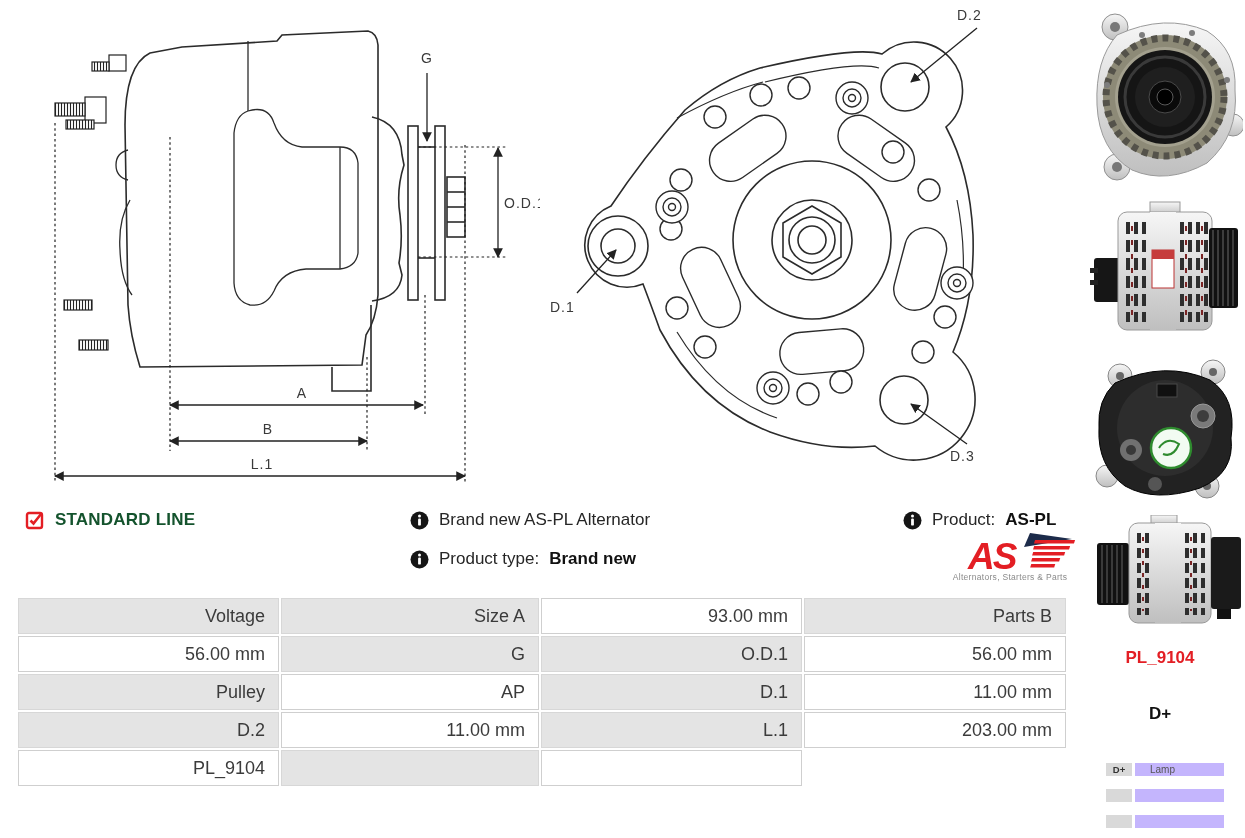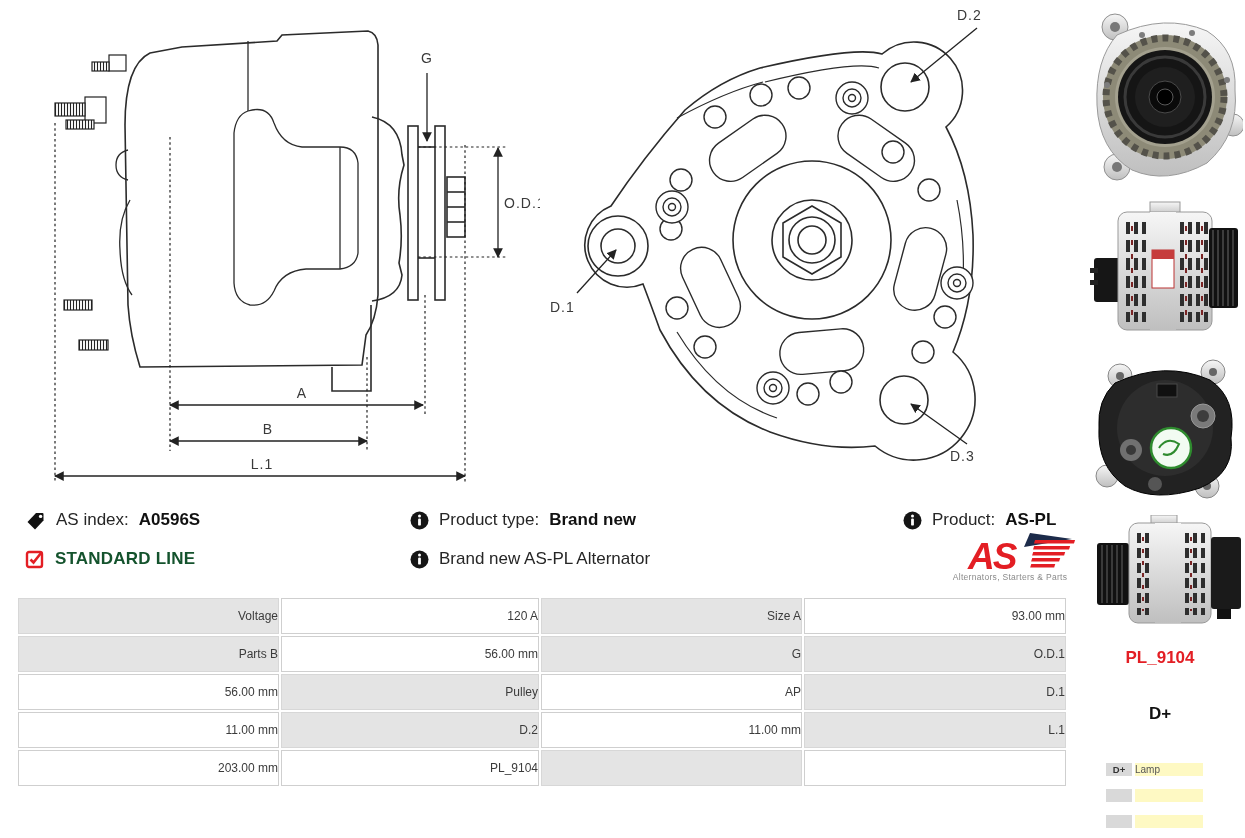--- a/index.html
+++ b/index.html
@@ -15,34 +15,34 @@
   .info-row .b{font-weight:700;color:#111;}
   .std-line{color:#14532d;font-weight:700;letter-spacing:.2px;}
   .ic{flex:0 0 auto;display:inline-flex;}
   
   .spec{
     position:absolute;left:18px;top:598px;width:1046px;
     display:grid;grid-template-columns:261px 258px 261px 262px;
     grid-auto-rows:36px;gap:2px;
   }
   .spec .cell{display:flex;align-items:center;justify-content:flex-end;
-    font-size:12px;color:#3b3b3b;box-sizing:border-box;}
+    padding-right:13px;font-size:18px;color:#3b3b3b;box-sizing:border-box;}
   .spec .lbl{background:#e4e4e4;border:1px solid #d7d7d7;}
   .spec .val{background:#ffffff;border:1px solid #cfcfcf;}
   
   .plug-code{position:absolute;left:1095px;top:648px;width:130px;text-align:center;
     font-size:17px;font-weight:700;color:#e31e24;}
   .terminal{position:absolute;left:1095px;top:704px;width:130px;text-align:center;
     font-size:17px;font-weight:700;color:#111;}
   .pin-table{position:absolute;left:1106px;top:763px;}
   .pin-row{display:flex;gap:3px;margin-bottom:13px;}
   .pin-c1{width:26px;height:13px;background:#d9d9d9;font-size:9.5px;font-weight:700;color:#333;
     display:flex;align-items:center;justify-content:center;}
-  .pin-c2{width:68px;height:13px;background:#fef9c3;font-size:10px;color:#555;
-    display:flex;align-items:center;padding-left:0;box-sizing:border-box;}
+  .pin-c2{width:89px;height:13px;background:#c4b5fd;font-size:10px;color:#555;
+    display:flex;align-items:center;padding-left:15px;box-sizing:border-box;}
   
   .logo-tag{font-size:8.5px;fill:#8a8a8a;letter-spacing:.3px;}
 </style>
 </head>
 <body>
 
 <div class="abs" style="left:30px;top:5px;width:510px;height:488px;">
 <svg width="510" height="488" viewBox="0 0 510 488" fill="none">
   <defs>
     <pattern id="hatch" width="3" height="10" patternUnits="userSpaceOnUse">
@@ -305,60 +305,50 @@
   </g>
   <rect x="62" y="8" width="26" height="100" fill="url(#pg1)"></rect>
   <rect x="118" y="22" width="30" height="72" rx="3" fill="#1a1a1a"></rect>
   <rect x="124" y="94" width="14" height="10" fill="#111"></rect>
 </svg>
 </div>
 
 <div class="abs" style="left:25px;top:508px;width:380px;">
   <div class="info-row">
     <span class="ic">
-      <svg width="21" height="21" viewBox="0 0 21 21">
-          <path d="M2.5,12 L11,3 h6.5 a1,1 0 0 1 1,1 V10.5 L10,19.5 Z" fill="#111"></path>
-          <circle cx="15.6" cy="6.4" r="1.7" fill="#fff"></circle>
-        </svg>
-    </span>
-    <span>AS index:</span>
-    <span class="b">A0596S</span>
-  </div>
-  <div class="info-row">
-    <span class="ic">
       <svg width="20" height="20" viewBox="0 0 20 20">
           <rect x="2" y="3" width="15" height="15" rx="2" fill="none" stroke="#e31e24" stroke-width="2.4"></rect>
           <polyline points="5.5,10.5 8.5,13.5 16,4" fill="none" stroke="#e31e24" stroke-width="2.6"></polyline>
         </svg>
     </span>
     <span class="std-line">STANDARD LINE</span>
   </div>
 </div>
 
 <div class="abs" style="left:410px;top:508px;width:420px;">
+  <div class="info-row">
+    <span class="ic">
+      <svg width="19" height="19" viewBox="0 0 19 19">
+          <circle cx="9.5" cy="9.5" r="9" fill="#151515"></circle>
+          <circle cx="9.5" cy="5" r="1.5" fill="#fff"></circle>
+          <rect x="8.1" y="7.4" width="2.8" height="7.2" rx="1.2" fill="#fff"></rect>
+        </svg>
+    </span>
+    <span>Brand new AS-PL Alternator</span>
+  </div>
   <div class="info-row">
     <span class="ic">
       <svg width="19" height="19" viewBox="0 0 19 19">
           <circle cx="9.5" cy="9.5" r="9" fill="#151515"></circle>
           <circle cx="9.5" cy="5" r="1.5" fill="#fff"></circle>
           <rect x="8.1" y="7.4" width="2.8" height="7.2" rx="1.2" fill="#fff"></rect>
         </svg>
     </span>
     <span>Product type:</span>
     <span class="b">Brand new</span>
-  </div>
-  <div class="info-row">
-    <span class="ic">
-      <svg width="19" height="19" viewBox="0 0 19 19">
-          <circle cx="9.5" cy="9.5" r="9" fill="#151515"></circle>
-          <circle cx="9.5" cy="5" r="1.5" fill="#fff"></circle>
-          <rect x="8.1" y="7.4" width="2.8" height="7.2" rx="1.2" fill="#fff"></rect>
-        </svg>
-    </span>
-    <span>Brand new AS-PL Alternator</span>
   </div>
 </div>
 
 <div class="abs" style="left:903px;top:508px;width:200px;">
   <div class="info-row">
     <span class="ic">
       <svg width="19" height="19" viewBox="0 0 19 19">
           <circle cx="9.5" cy="9.5" r="9" fill="#151515"></circle>
           <circle cx="9.5" cy="5" r="1.5" fill="#fff"></circle>
           <rect x="8.1" y="7.4" width="2.8" height="7.2" rx="1.2" fill="#fff"></rect>
@@ -379,21 +369,20 @@
     <rect x="103" y="27" width="28" height="3.4"></rect>
     <rect x="104" y="33" width="24" height="3.4"></rect>
   </g>
   <text x="30" y="38" font-family="Liberation Sans, sans-serif" font-size="37" font-weight="700" font-style="italic" fill="#e31e24" letter-spacing="-2">AS</text>
   <text x="72" y="49" text-anchor="middle" class="logo-tag">Alternators, Starters &amp; Parts</text>
 </svg>
 </div>
 
 <div class="spec">
   <div class="cell lbl">Voltage</div>
-  <div class="cell val">120 A</div>
 
   <div class="cell lbl">Size A</div>
   <div class="cell val">93.00 mm</div>
   <div class="cell lbl">Parts B</div>
   <div class="cell val">56.00 mm</div>
 
   <div class="cell lbl">G</div>
   <div class="cell lbl">O.D.1</div>
   <div class="cell val">56.00 mm</div>
 

